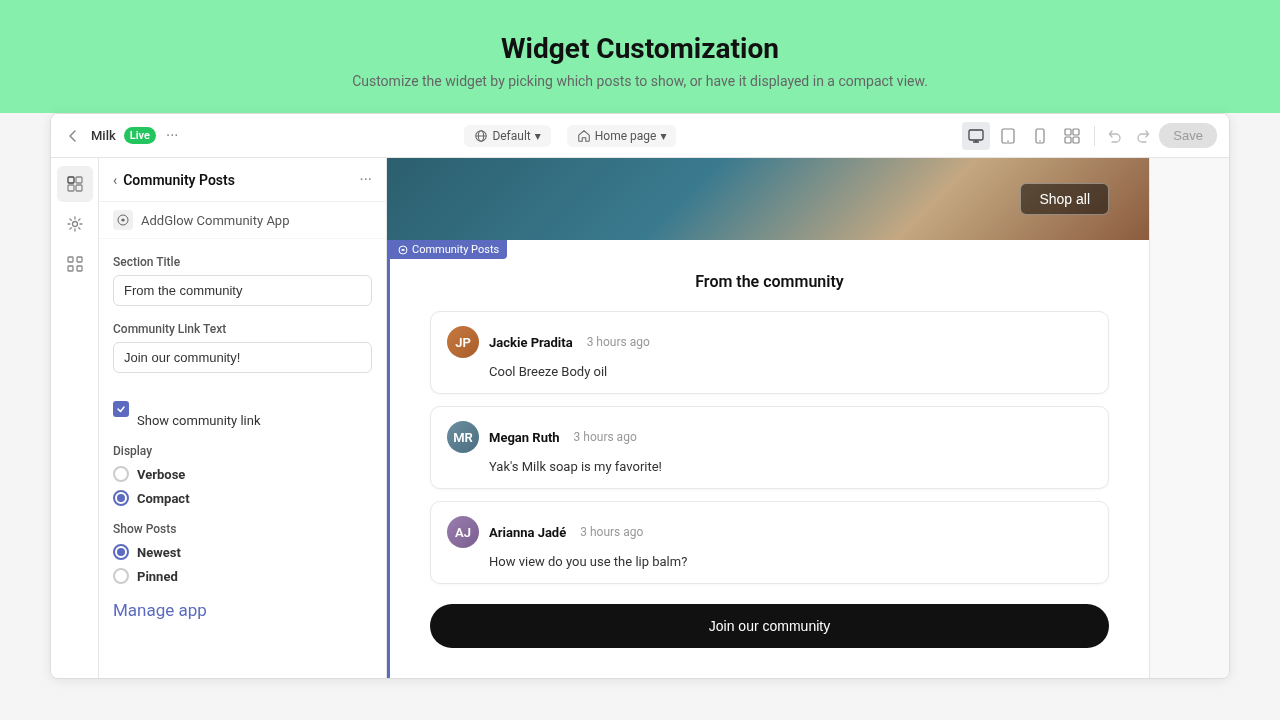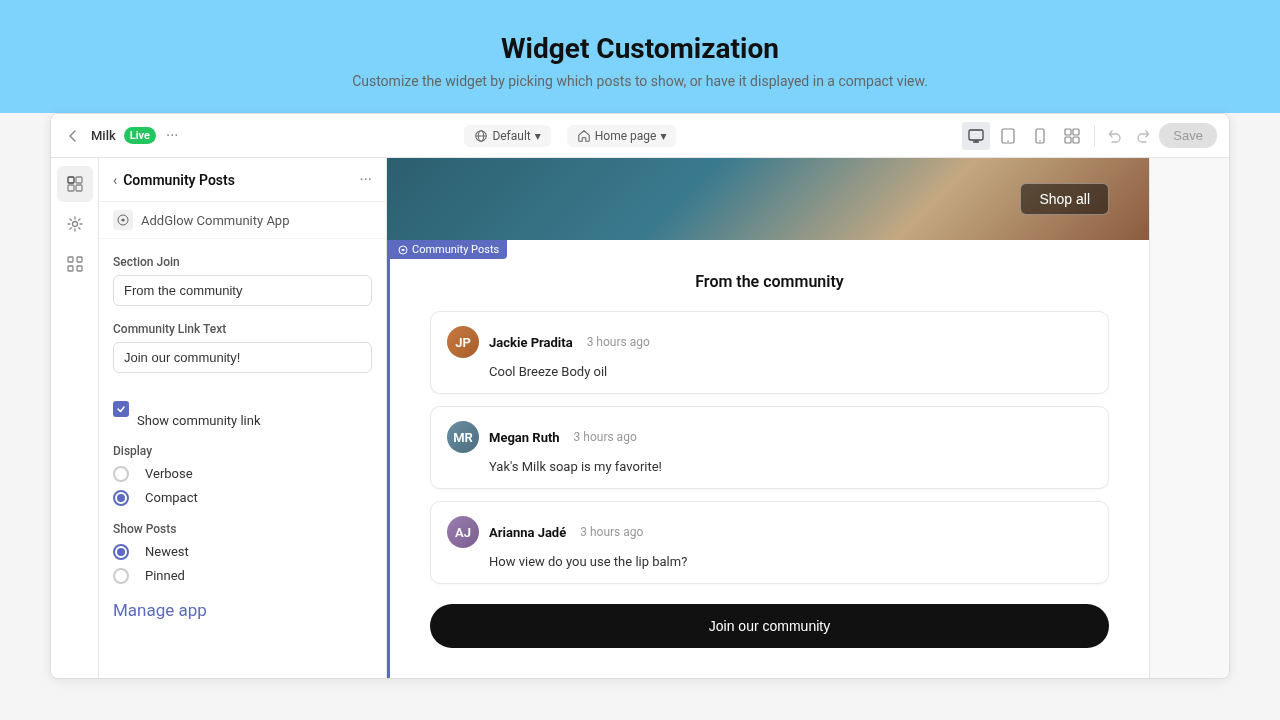--- a/index.html
+++ b/index.html
@@ -1,19 +1,19 @@
 <!DOCTYPE html>
 <html><head>
   <meta charset="utf-8">
   <style>
     * { box-sizing: border-box; margin: 0; padding: 0; }
     body { font-family: -apple-system, BlinkMacSystemFont, 'Segoe UI', Roboto, sans-serif; background: #f5f5f5; color: #333; }
 
     
-    .page-header { text-align: center; padding: 32px 26px 24px; background: #7dd3fc; }
+    .page-header { text-align: center; padding: 32px 26px 24px; background: #86efac; }
     .page-header h1 { font-size: 28px; font-weight: 700; color: #111; margin-bottom: 8px; }
     .page-header p { font-size: 14px; color: #666; }
 
     
     .browser-frame { margin: 0 auto; width: 1180px; max-width: 100%; border: 1px solid #ddd; border-radius: 8px; background: #fff; overflow: hidden; box-shadow: 0 2px 12px rgba(0,0,0,0.08); }
 
     
     .browser-toolbar { display: flex; align-items: center; height: 44px; background: #fff; border-bottom: 1px solid #e5e5e5; padding: 0 12px; gap: 8px; }
     .toolbar-left { display: flex; align-items: center; gap: 8px; }
     .toolbar-back-icon { width: 20px; height: 20px; display: flex; align-items: center; justify-content: center; color: #888; font-size: 16px; cursor: pointer; }
@@ -53,21 +53,21 @@
     .form-label { font-size: 12px; color: #555; margin-bottom: 6px; display: block; font-weight: 500; }
     .form-input { width: 100%; border: 1px solid #ddd; border-radius: 6px; padding: 7px 10px; font-size: 13px; color: #333; background: #fff; }
 
     .checkbox-row { display: flex; align-items: center; gap: 8px; margin-bottom: 16px; }
     .checkbox-box { width: 16px; height: 16px; background: #5c6bc0; border-radius: 3px; display: flex; align-items: center; justify-content: center; }
     .checkbox-box svg { width: 10px; height: 10px; }
     .checkbox-label { font-size: 13px; color: #333; margin-top: 24px; }
 
     .section-label { font-size: 12px; color: #555; font-weight: 500; margin-bottom: 8px; }
     .radio-group { margin-bottom: 16px; }
-    .radio-row { display: flex; align-items: flex-start; gap: 16px; margin-bottom: 8px; }
+    .radio-row { display: flex; align-items: flex-end; gap: 8px; margin-bottom: 8px; font-weight: bold; }
     .radio-outer { width: 16px; height: 16px; border-radius: 50%; border: 2px solid #ccc; display: flex; align-items: center; justify-content: center; }
     .radio-outer.selected { border-color: #5c6bc0; }
     .radio-inner { width: 8px; height: 8px; border-radius: 50%; background: #5c6bc0; }
     .radio-label { font-size: 13px; color: #333; }
 
     .manage-link { font-size: 17px; color: #5c6bc0; cursor: pointer; text-decoration: none; }
 
     
     .preview-area { flex: 1; background: #f8f8f8; overflow-y: auto; position: relative; }
 
@@ -218,21 +218,21 @@
           <svg width="12" height="12" viewBox="0 0 12 12" fill="none">
                 <circle cx="6" cy="6" r="5" stroke="#666" stroke-width="1"></circle>
                 <path d="M4 6 Q6 3 8 6 Q6 9 4 6Z" fill="#666"></path>
               </svg>
         </div>
         <span class="panel-subitem-label">AddGlow Community App</span>
       </div>
 
       <div class="panel-body">
         <div class="form-group">
-          <label class="form-label">Section Join</label>
+          <label class="form-label">Section Title</label>
           <input class="form-input" value="From the community" style="">
         </div>
 
         <div class="form-group">
           <label class="form-label">Community Link Text</label>
           <input class="form-input" value="Join our community!" style="">
         </div>
 
         <div class="checkbox-row">
           <div class="checkbox-box">

